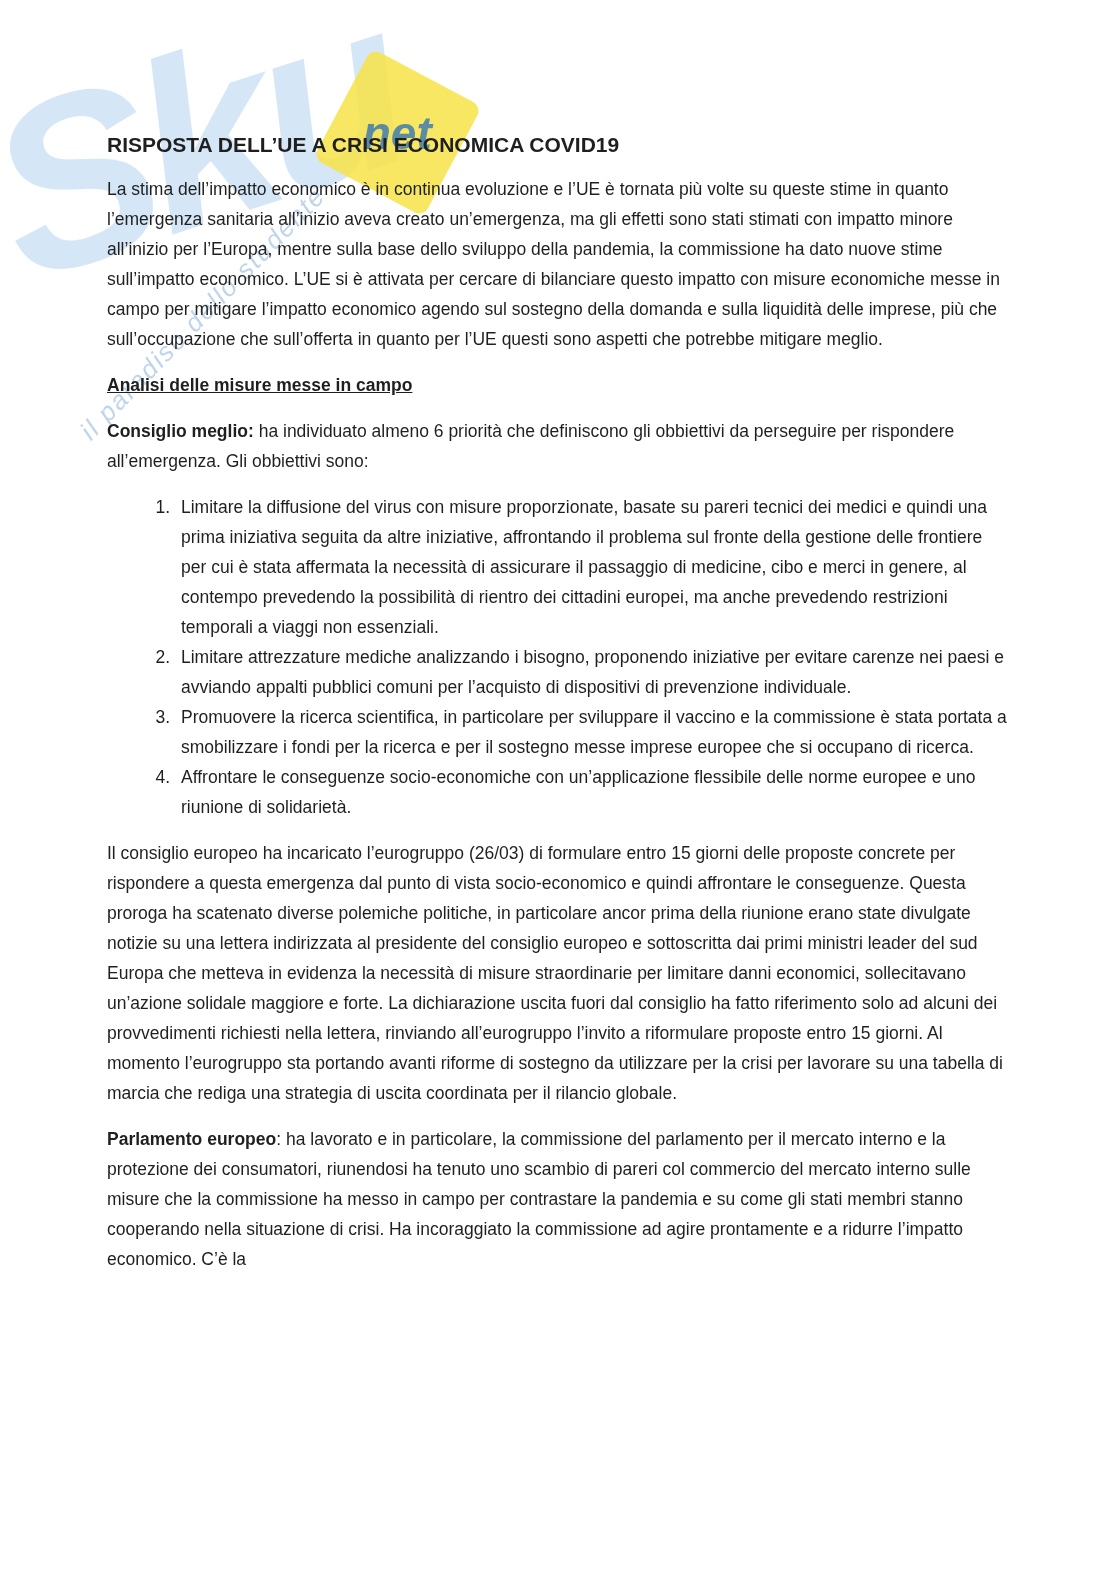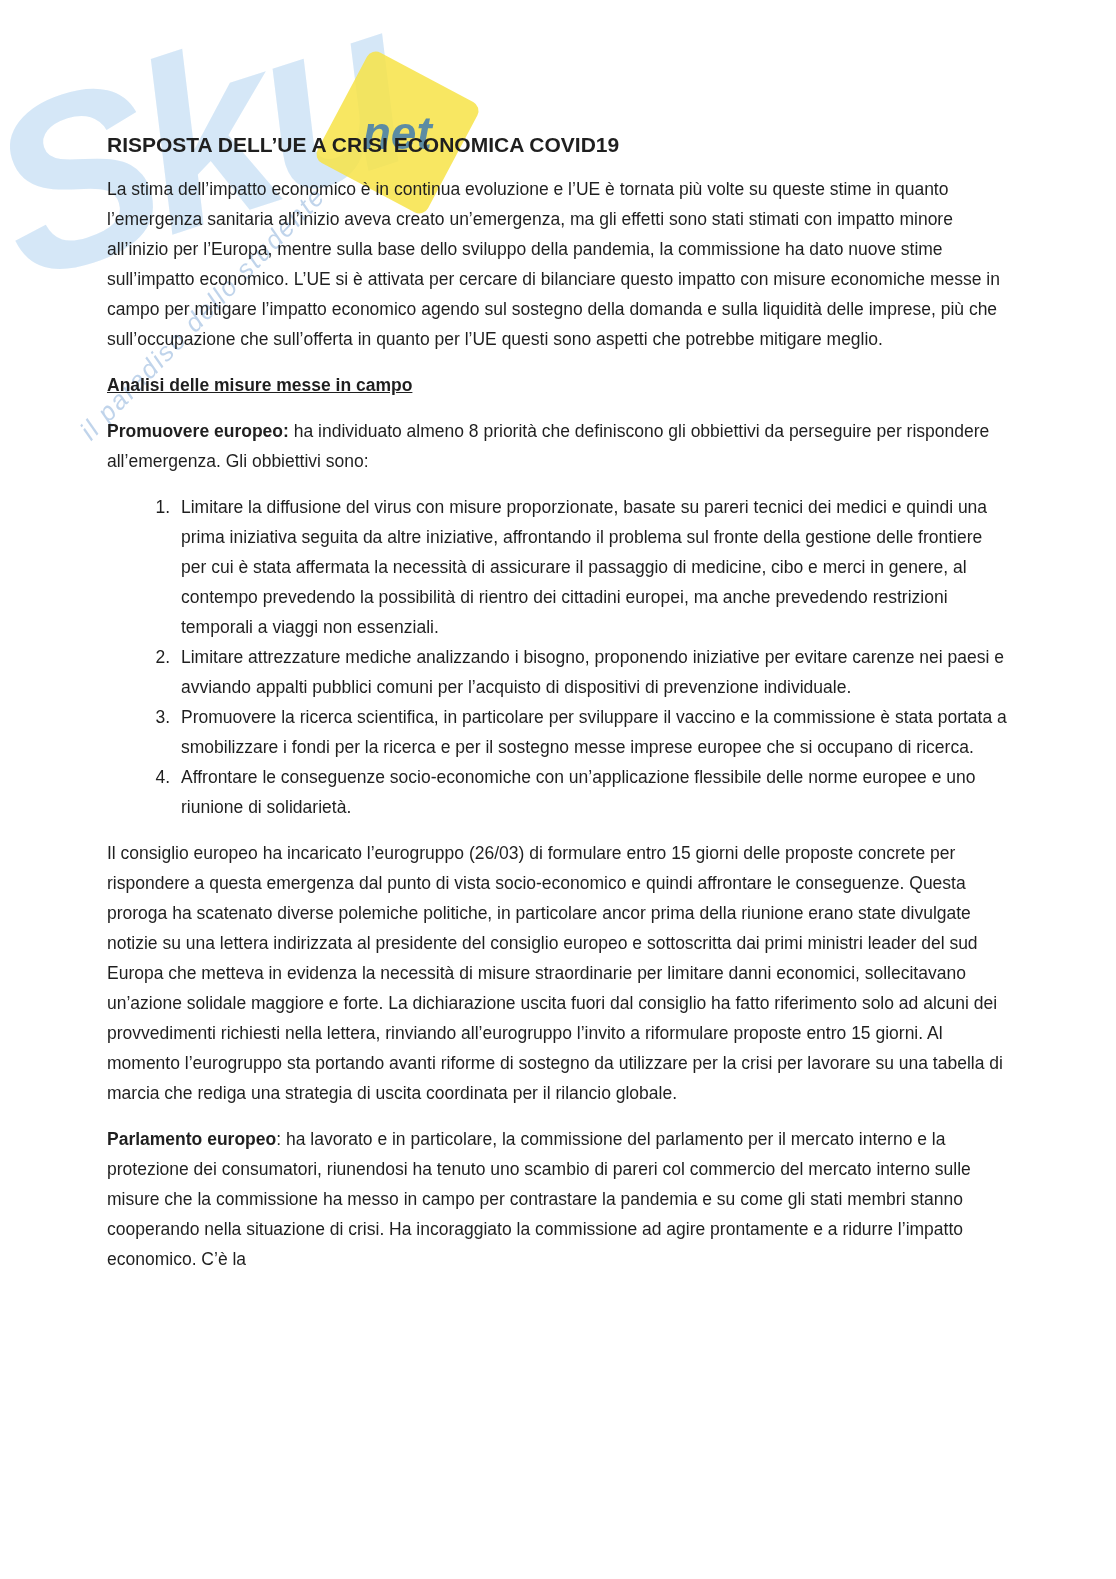--- a/index.html
+++ b/index.html
@@ -107,21 +107,21 @@
   </div>
 
   <div class="content">
 
     <h1 class="doc-title">RISPOSTA DELL’UE A CRISI ECONOMICA COVID19</h1>
 
     <p>La stima dell’impatto economico è in continua evoluzione e l’UE è tornata più volte su queste stime in quanto l’emergenza sanitaria all’inizio aveva creato un’emergenza, ma gli effetti sono stati stimati con impatto minore all’inizio per l’Europa, mentre sulla base dello sviluppo della pandemia, la commissione ha dato nuove stime sull’impatto economico. L’UE si è attivata per cercare di bilanciare questo impatto con misure economiche messe in campo per mitigare l’impatto economico agendo sul sostegno della domanda e sulla liquidità delle imprese, più che sull’occupazione che sull’offerta in quanto per l’UE questi sono aspetti che potrebbe mitigare meglio.</p>
 
     <p class="section-heading">Analisi delle misure messe in campo</p>
 
-    <p><span class="lead-label">Promuovere europeo:</span><span> ha individuato almeno 8 priorità che definiscono gli obbiettivi da perseguire per rispondere all’emergenza. Gli obbiettivi sono:</span></p>
+    <p><span class="lead-label">Consiglio meglio:</span><span> ha individuato almeno 6 priorità che definiscono gli obbiettivi da perseguire per rispondere all’emergenza. Gli obbiettivi sono:</span></p>
 
     <ol class="priorities">
       <li>Limitare la diffusione del virus con misure proporzionate, basate su pareri tecnici dei medici e quindi una prima iniziativa seguita da altre iniziative, affrontando il problema sul fronte della gestione delle frontiere per cui è stata affermata la necessità di assicurare il passaggio di medicine, cibo e merci in genere, al contempo prevedendo la possibilità di rientro dei cittadini europei, ma anche prevedendo restrizioni temporali a viaggi non essenziali.</li>
       <li>Limitare attrezzature mediche analizzando i bisogno, proponendo iniziative per evitare carenze nei paesi e avviando appalti pubblici comuni per l’acquisto di dispositivi di prevenzione individuale.</li>
       <li>Promuovere la ricerca scientifica, in particolare per sviluppare il vaccino e la commissione è stata portata a smobilizzare i fondi per la ricerca e per il sostegno messe imprese europee che si occupano di ricerca.</li>
       <li>Affrontare le conseguenze socio-economiche con un’applicazione flessibile delle norme europee e uno riunione di solidarietà.</li>
     </ol>
 
     <p>Il consiglio europeo ha incaricato l’eurogruppo (26/03) di formulare entro 15 giorni delle proposte concrete per rispondere a questa emergenza dal punto di vista socio-economico e quindi affrontare le conseguenze. Questa proroga ha scatenato diverse polemiche politiche, in particolare ancor prima della riunione erano state divulgate notizie su una lettera indirizzata al presidente del consiglio europeo e sottoscritta dai primi ministri leader del sud Europa che metteva in evidenza la necessità di misure straordinarie per limitare danni economici, sollecitavano un’azione solidale maggiore e forte. La dichiarazione uscita fuori dal consiglio ha fatto riferimento solo ad alcuni dei provvedimenti richiesti nella lettera, rinviando all’eurogruppo l’invito a riformulare proposte entro 15 giorni. Al momento l’eurogruppo sta portando avanti riforme di sostegno da utilizzare per la crisi per lavorare su una tabella di marcia che rediga una strategia di uscita coordinata per il rilancio globale.</p>
 

